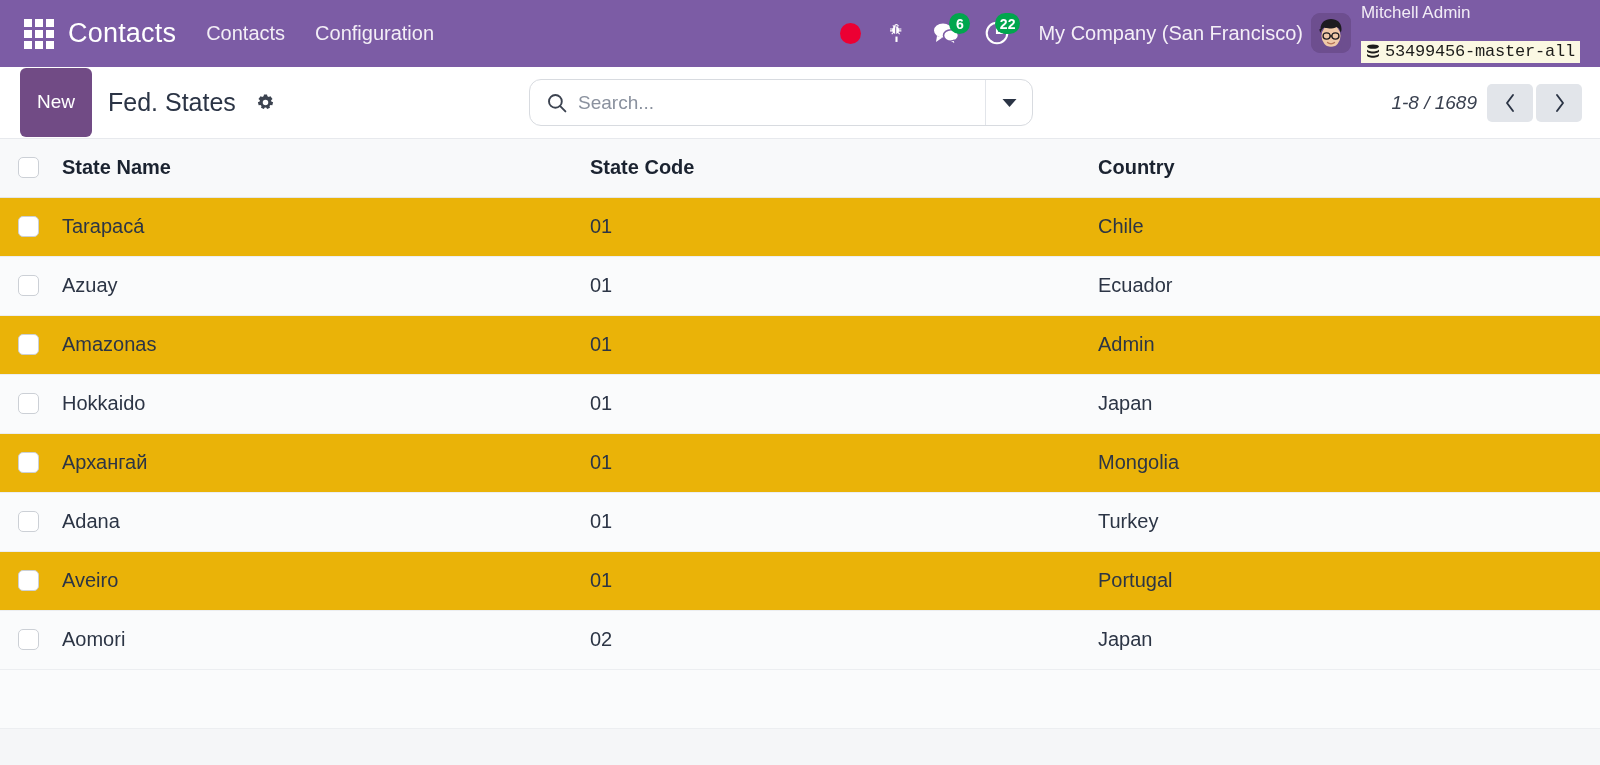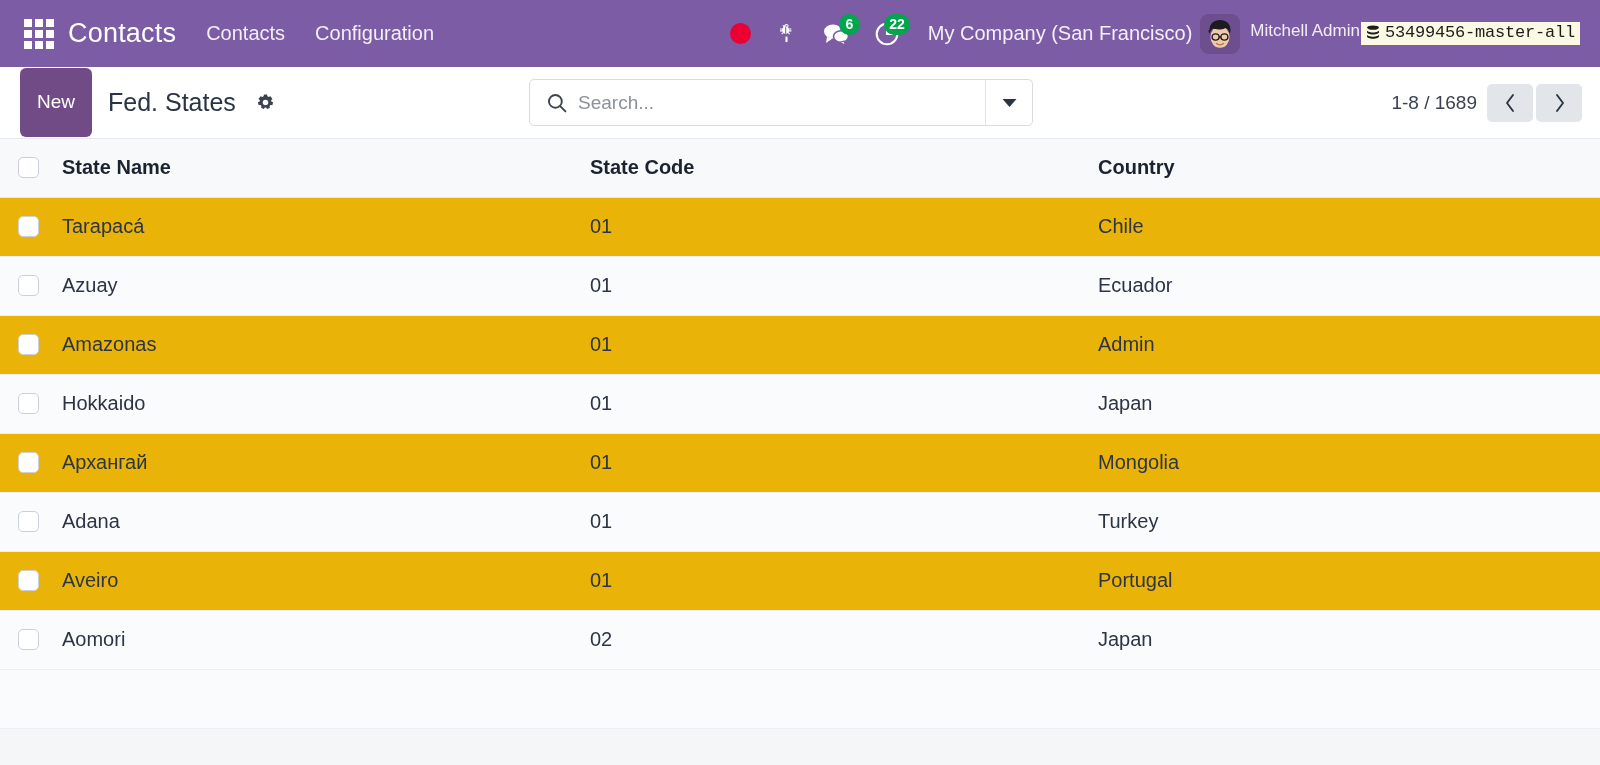--- a/index.html
+++ b/index.html
@@ -88,21 +88,21 @@
     padding-right: 6px;
   }
   .avatar {
     width: 40px; height: 40px;
     border-radius: 9px;
     background: #6d4e8f;
     overflow: hidden;
     flex: none;
     position: relative;
   }
-  .user-meta { display: flex; flex-direction: row; align-items: flex-start; gap: 1px; }
+  .user-meta { display: flex; flex-direction: column; align-items: flex-start; gap: 18px; }
   .user-name { font-size: 17px; color: #f2ecf6; line-height: 1.1; }
   .db-chip {
     background: #fbf8e3;
     color: #1d1d1b;
     font-family: "Liberation Mono", monospace;
     font-size: 17px;
     letter-spacing: -.2px;
     padding: 1px 5px 2px 5px;
     display: flex; align-items: center; gap: 5px;
     line-height: 1.15;
@@ -141,21 +141,21 @@
     white-space: nowrap;
   }
   .gear-icon { cursor: pointer; display: flex; align-items: center; }
 
   .searchbar {
     position: absolute;
     left: 529px;
     width: 504px;
     height: 47px;
     border: 1px solid #d8dbe0;
-    border-radius: 5px;
+    border-radius: 12px;
     display: flex;
     align-items: center;
     background: #fff;
   }
   .search-ico { padding: 0 10px 0 16px; display: flex; align-items: center; }
   .search-input {
     flex: 1;
     border: none;
     outline: none;
     font-size: 19px;
@@ -173,20 +173,21 @@
   }
 
   .pager {
     margin-left: auto;
     display: flex; align-items: center; gap: 10px;
   }
   .pager-count {
     font-size: 19px;
     color: #3a4150;
     white-space: nowrap;
+    font-style: italic;
   }
   .pager-btns { display: flex; gap: 3px; }
   .pager-btn {
     width: 46px; height: 38px;
     background: #e2e5ea;
     border: none;
     border-radius: 5px;
     display: flex; align-items: center; justify-content: center;
     cursor: pointer;
   }

